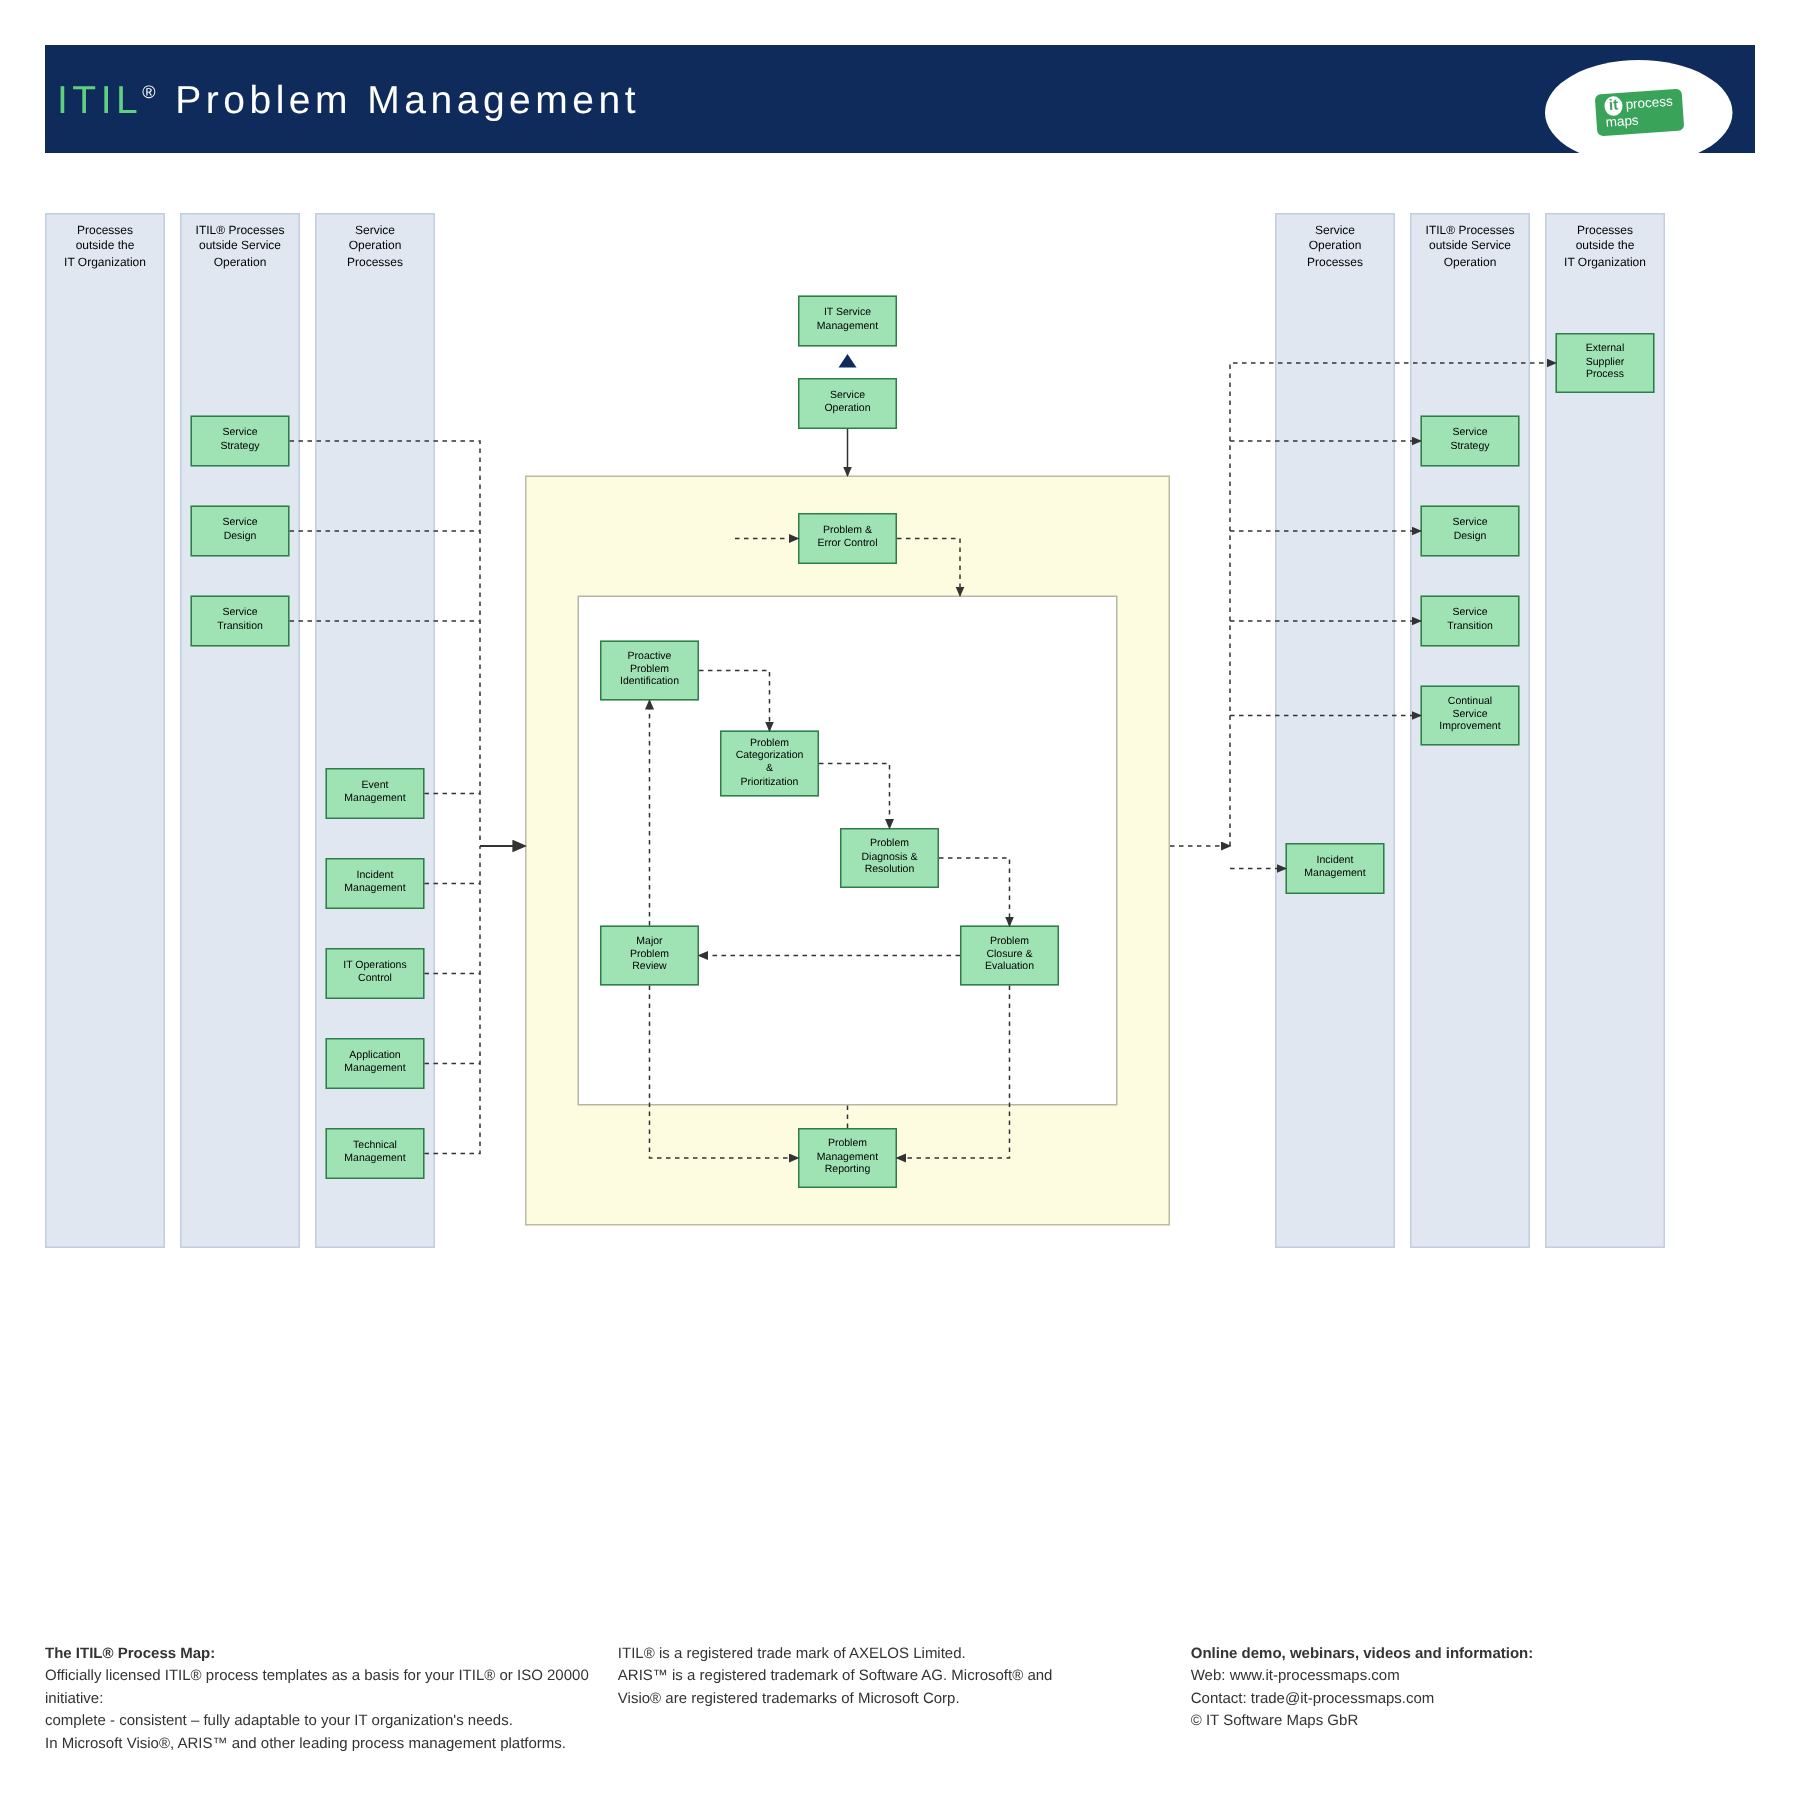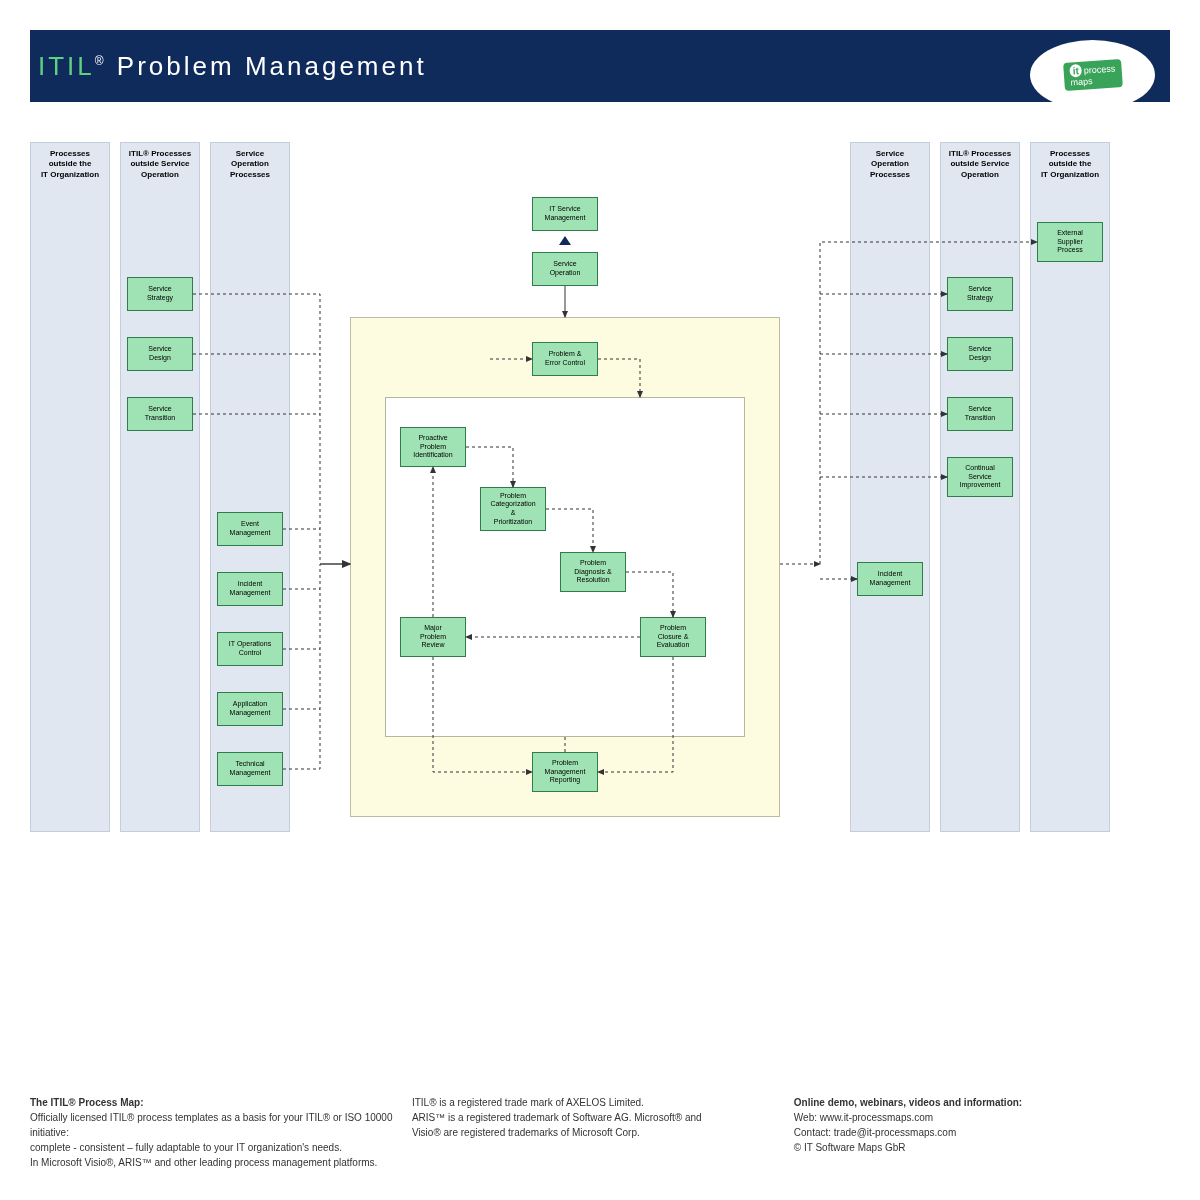--- a/index.html
+++ b/index.html
@@ -8,21 +8,21 @@
 .header{background:#0f2b5b;height:72px;display:flex;align-items:center;padding:0 8px;position:relative;overflow:visible}
 .header .t{color:#fff;font-size:26px;letter-spacing:3px;font-weight:300}
 .header .t .itil{color:#5fcf80}
 .header .t sup{font-size:12px;vertical-align:super}
 .header .badge{position:absolute;right:15px;top:10px;width:125px;height:70px;background:#fff;border-radius:55% 55% 55% 55%;display:flex;align-items:center;justify-content:center}
 .header .badge .chip{background:#3aa35a;color:#fff;font-size:10px;padding:3px 6px;border-radius:4px;transform:rotate(-4deg);display:inline-block}
 .header .badge .chip .it{background:#fff;color:#3aa35a;border-radius:50%;padding:1px 3px;font-weight:bold;margin-right:2px;font-size:10px}
 .header .badge .chip .pm{font-size:9px;line-height:1}
 .canvas{position:relative;height:760px;margin-top:40px}
 .lane{position:absolute;background:#e1e7f1;border:1px solid #c2cde0;padding-top:6px}
-.lane .lh{font-size:8px;font-weight:bold;text-align:center;line-height:1.3;min-height:40px}
+.lane .lh{font-size:8px;font-weight:normal;text-align:center;line-height:1.3;min-height:40px}
 .node{position:absolute;width:66px;height:34px;background:#9fe2b3;border:1px solid #2f7d4a;font-size:7px;text-align:center;display:flex;align-items:center;justify-content:center;line-height:1.25;padding:2px}
 .yellow{position:absolute;background:#fdfce0;border:1px solid #bdbba0}
 .arrowUp{position:absolute;width:0;height:0;border-left:6px solid transparent;border-right:6px solid transparent;border-bottom:9px solid #0f2b5b}
 svg.conn{position:absolute;left:0;top:0;width:100%;height:100%;pointer-events:none}
 .footer{position:absolute;bottom:30px;left:30px;right:30px;display:flex;justify-content:space-between;font-size:10px;color:#333;line-height:1.5}
 .footer .col{width:33%}
 .footer .col.c2{}
 .footer .col.c3{text-align:left}
 .footer .h{font-weight:bold}
 </style>
@@ -139,21 +139,21 @@
    <path d="M790 272 H917" stroke="#333" fill="none" stroke-dasharray="3 3" marker-end="url(#ah)"></path>
    <path d="M790 335 H917" stroke="#333" fill="none" stroke-dasharray="3 3" marker-end="url(#ah)"></path>
    <path d="M790 437 H827" stroke="#333" fill="none" stroke-dasharray="3 3" marker-end="url(#ah)"></path>
   </svg>
 
  </div>
 
  <div class="footer">
   <div class="col">
    <div class="h">The ITIL® Process Map:</div>
-   <div>Officially licensed ITIL® process templates as a basis for your ITIL® or ISO 10000 initiative:</div>
+   <div>Officially licensed ITIL® process templates as a basis for your ITIL® or ISO 20000 initiative:</div>
    <div>complete - consistent – fully adaptable to your IT organization's needs.</div>
    <div>In Microsoft Visio®, ARIS™ and other leading process management platforms.</div>
   </div>
   <div class="col c2">
    <div>ITIL® is a registered trade mark of AXELOS Limited.</div>
    <div>ARIS™ is a  registered trademark of Software AG. Microsoft® and</div>
    <div>Visio® are registered trademarks of Microsoft Corp.</div>
   </div>
   <div class="col c3">
    <div class="h">Online demo, webinars, videos and information:</div>

